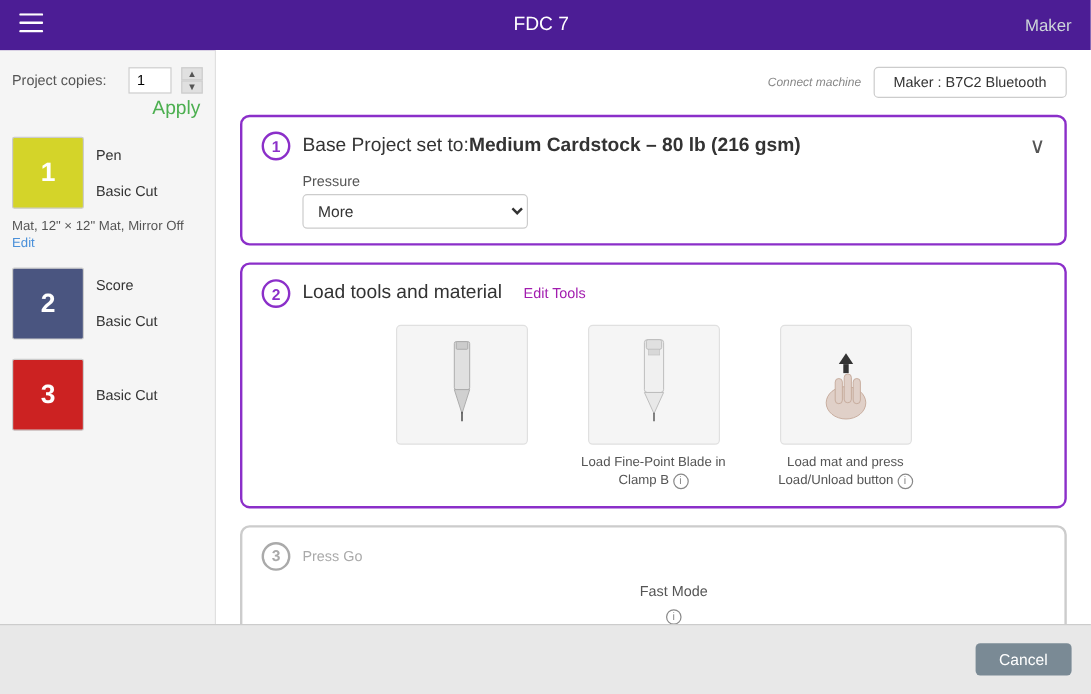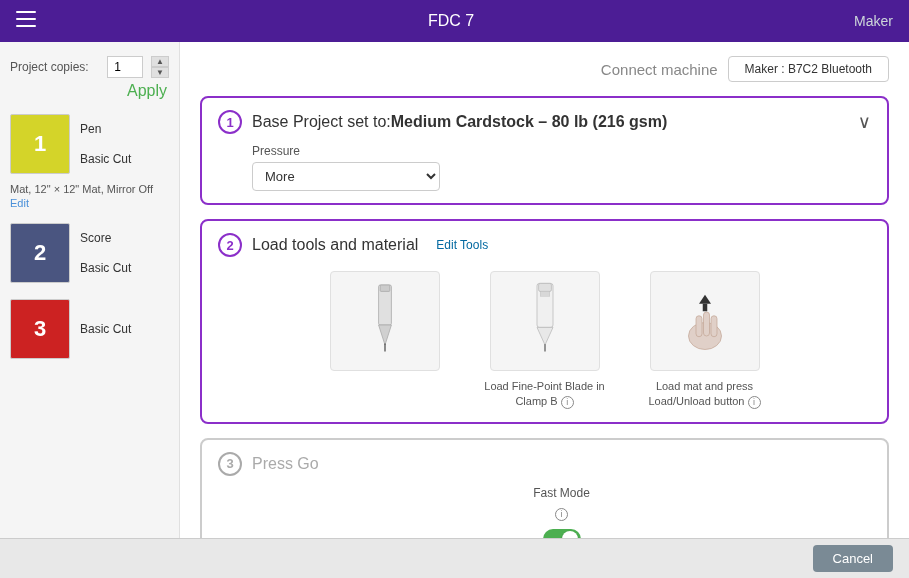--- a/index.html
+++ b/index.html
@@ -157,22 +157,23 @@
 
     
     .connect-row {
       display: flex;
       align-items: center;
       justify-content: flex-end;
       margin-bottom: 14px;
       gap: 10px;
     }
     .connect-label {
-      font-size: 15px;
+      font-size: 10px;
       color: #888;
+      font-style: italic;
     }
     .connect-btn {
       background: white;
       border: 1px solid #ccc;
       border-radius: 4px;
       padding: 5px 16px;
       font-size: 12px;
       color: #333;
       cursor: pointer;
     }
@@ -209,21 +210,21 @@
     }
     .step-title {
       font-size: 16px;
       color: #333;
     }
     .step-title strong {
       font-weight: 700;
     }
     .step-edit-link {
       font-size: 12px;
-      color: #0369a1;
+      color: #a21caf;
       cursor: pointer;
       margin-left: 8px;
     }
     .step-expand {
       margin-left: auto;
       color: #555;
       font-size: 18px;
       cursor: pointer;
     }
 
@@ -291,21 +292,21 @@
       vertical-align: middle;
       cursor: pointer;
     }
 
     
     .step-inactive {
       border-color: #ccc;
     }
     .step-title-inactive {
       color: #aaa;
-      font-size: 16px;
+      font-size: 12px;
     }
 
     
     .fast-mode-row {
       display: flex;
       align-items: center;
       gap: 8px;
       margin-top: 10px;
       padding-left: 34px;
       flex-direction: column;
@@ -332,21 +333,21 @@
       right: 3px;
       box-shadow: 0 1px 2px rgba(0,0,0,0.3);
     }
 
     
     .bottom-bar {
       position: absolute;
       bottom: 0;
       left: 0;
       right: 0;
-      height: 40px;
+      height: 58px;
       background: #e8e8e8;
       border-top: 1px solid #ccc;
       display: flex;
       align-items: center;
       justify-content: flex-end;
       padding: 0 16px;
     }
     .cancel-btn {
       background: #7a8a95;
       color: white;

